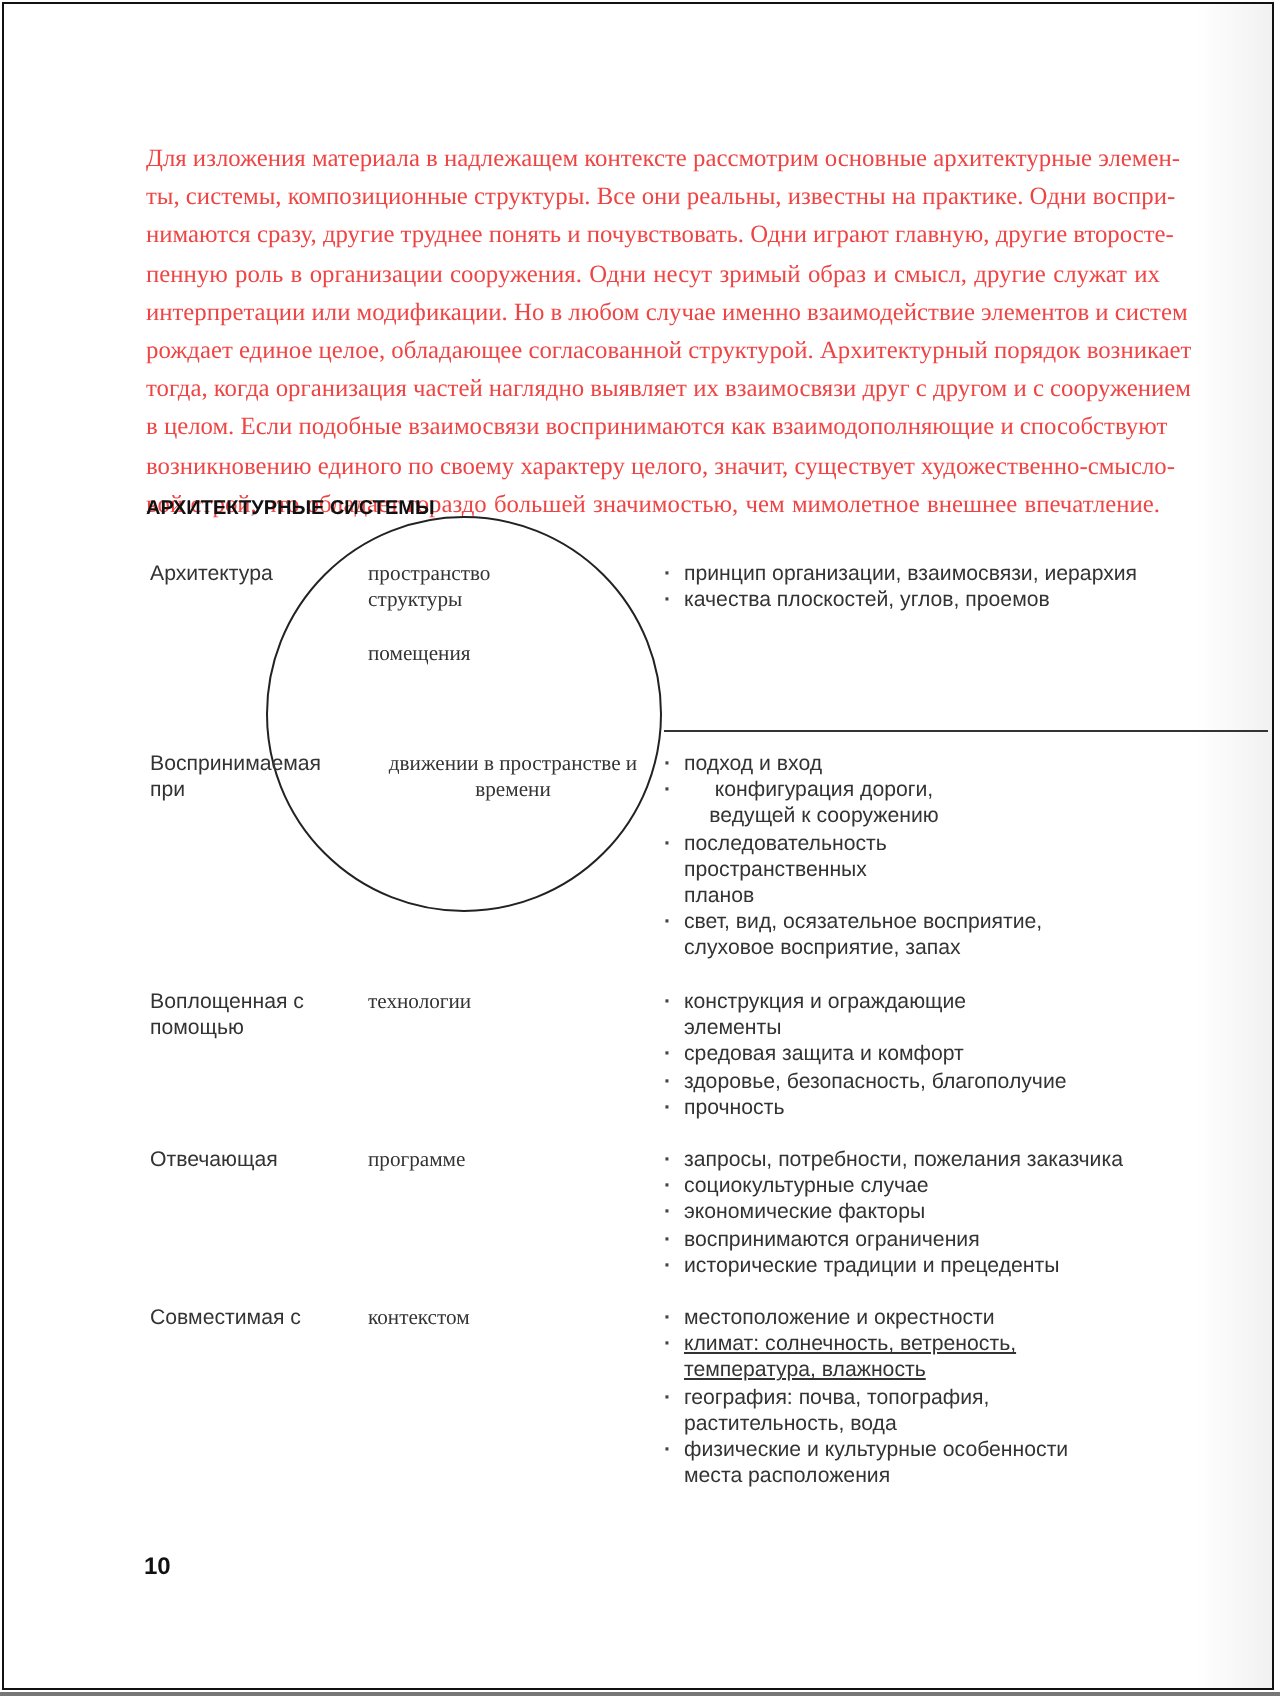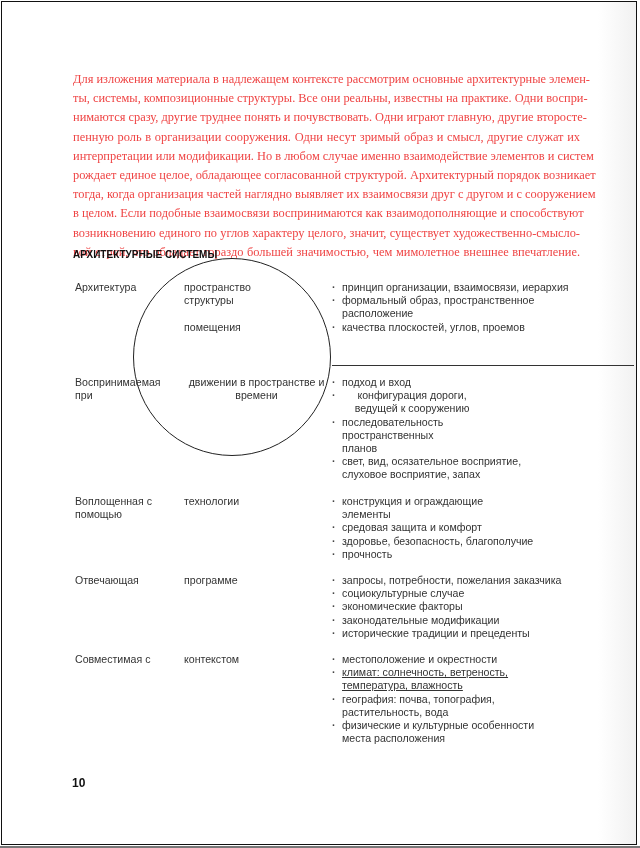--- a/index.html
+++ b/index.html
@@ -120,20 +120,21 @@
     .col-c li::before {
       content: "·";
       position: absolute;
       left: 0;
       top: 0;
       font-weight: bold;
       color: #444;
     }
     .col-b .sub {
       display: block;
+      font-family: Liberation Serif, serif;
     }
     .col-b .gap {
       margin-top: 14px;
     }
     .page-number {
       position: absolute;
       left: 72px;
       top: 776px;
       font-family: "Liberation Sans", sans-serif;
       font-weight: bold;
@@ -150,39 +151,38 @@
 
 <div class="intro">
   <span class="line">Для изложения материала в надлежащем контексте рассмотрим основные архитектурные элемен-</span>
   <span class="line">ты, системы, композиционные структуры. Все они реальны, известны на практике. Одни воспри-</span>
   <span class="line">нимаются сразу, другие труднее понять и почувствовать. Одни играют главную, другие второсте-</span>
   <span class="line">пенную роль в организации сооружения. Одни несут зримый образ и смысл, другие служат их</span>
   <span class="line">интерпретации или модификации. Но в любом случае именно взаимодействие элементов и систем</span>
   <span class="line">рождает единое целое, обладающее согласованной структурой. Архитектурный порядок возникает</span>
   <span class="line">тогда, когда организация частей наглядно выявляет их взаимосвязи друг с другом и с сооружением</span>
   <span class="line">в целом. Если подобные взаимосвязи воспринимаются как взаимодополняющие и способствуют</span>
-  <span class="line">возникновению единого по углов характеру целого, значит, существует художественно-смысло-</span>
+  <span class="line">возникновению единого по своему характеру целого, значит, существует художественно-смысло-</span>
   <span class="line last">вой строй, что обладает гораздо большей значимостью, чем мимолетное внешнее впечатление.</span>
 </div>
 
 <h2 class="section-heading">АРХИТЕКТУРНЫЕ СИСТЕМЫ</h2>
 
 <div class="circle"></div>
 <div class="rule"></div>
 
 <div class="row" style="top:281px;">
   <div class="col-a">Архитектура</div>
   <div class="col-b">
     <span class="sub">пространство</span>
     <span class="sub">структуры</span>
     <span class="sub gap">помещения</span>
   </div>
   <ul class="col-c">
     <li>принцип организации, взаимосвязи, иерархия</li>
-    <li style="width:225px;">формальный образ, пространственное расположение</li>
     <li>качества плоскостей, углов, проемов</li>
   </ul>
 </div>
 
 <div class="row" style="top:376px;">
   <div class="col-a" style="width:100px;">Воспринимаемая при</div>
   <div class="col-b">
     <span class="sub" style="width:145px;text-align:center;">движении в пространстве и времени</span>
   </div>
   <ul class="col-c">
@@ -208,21 +208,21 @@
 
 <div class="row" style="top:574px;">
   <div class="col-a">Отвечающая</div>
   <div class="col-b">
     <span class="sub">программе</span>
   </div>
   <ul class="col-c">
     <li>запросы, потребности, пожелания заказчика</li>
     <li>социокультурные случае</li>
     <li>экономические факторы</li>
-    <li>законодательные модификации</li>
+    <li>воспринимаются ограничения</li>
     <li>исторические традиции и прецеденты</li>
   </ul>
 </div>
 
 <div class="row" style="top:653px;">
   <div class="col-a">Совместимая с</div>
   <div class="col-b">
     <span class="sub">контекстом</span>
   </div>
   <ul class="col-c">

